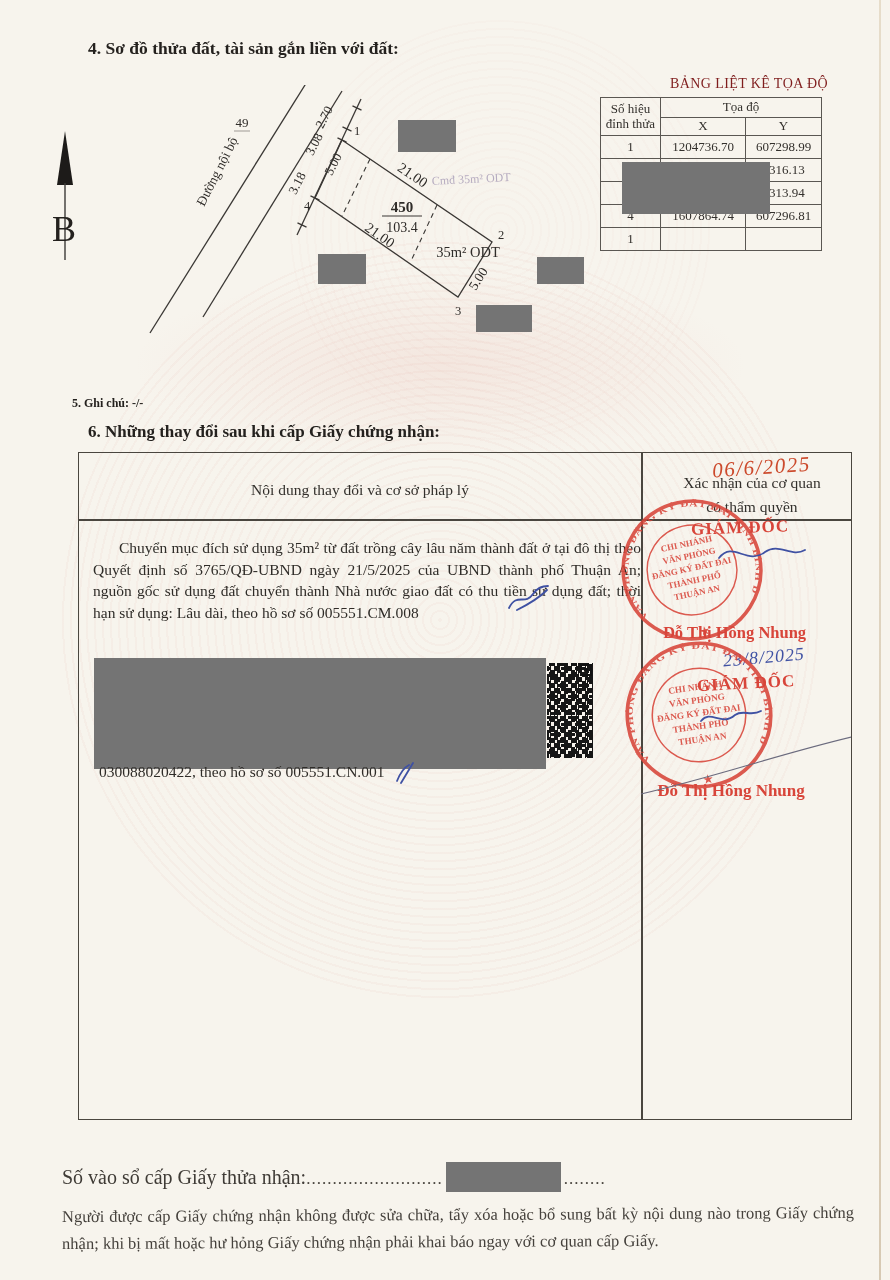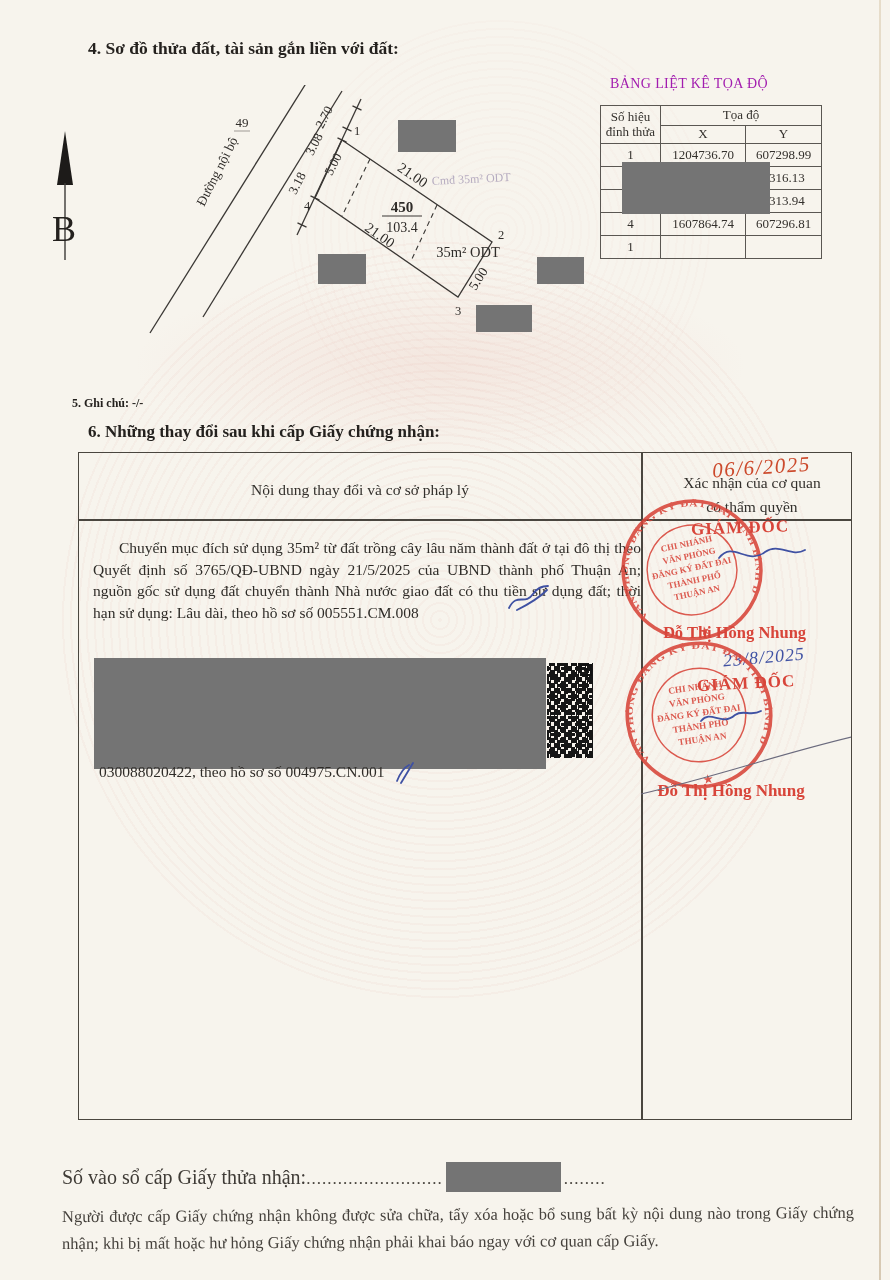--- a/index.html
+++ b/index.html
@@ -7,22 +7,22 @@
         background:#f7f4ed;font-family:"Liberation Serif","DejaVu Serif",serif;color:#2e2b28;}
   .abs{position:absolute;}
   
   .guil{position:absolute;border-radius:50%;pointer-events:none;
         background:repeating-radial-gradient(circle at 50% 50%, rgba(219,147,137,.10) 0 2px, rgba(255,255,255,0) 2px 8px);}
   .wash{position:absolute;pointer-events:none;}
   .sec-title{font-weight:bold;font-size:17.5px;color:#24211e;}
   .redact{background:#747474;}
   
   #coordwrap{left:600px;top:76px;width:228px;}
-  #coordwrap .ctitle{text-align:left;font-size:14px;letter-spacing:.4px;color:#a21caf;margin-left:10px;}
-  table.coord{border-collapse:collapse;margin-top:13px;width:221px;table-layout:fixed;}
+  #coordwrap .ctitle{text-align:right;font-size:14px;letter-spacing:.4px;color:#7f1d1d;margin-left:10px;}
+  table.coord{border-collapse:collapse;margin-top:5px;width:221px;table-layout:fixed;}
   table.coord td,table.coord th{border:1px solid #5a5752;font-weight:normal;font-size:13px;
         text-align:center;padding:0;color:#33302c;line-height:1.15;}
   
   #changes{left:78px;top:452px;width:772px;height:666px;border:1.5px solid #4a463f;}
   #changes .vdiv{position:absolute;left:562px;top:0;bottom:0;width:1.5px;background:#4a463f;}
   #changes .hrule{position:absolute;left:0;top:66px;width:100%;height:1.5px;background:#4a463f;}
   .hdrtxt{font-size:15.5px;color:#33302c;text-align:center;}
   .bodytxt{font-size:15.5px;color:#2f2c28;line-height:21.5px;text-align:justify;}
   .redtxt{color:#d8453a;font-weight:bold;}
   .handred{color:#cc4a2c;font-style:italic;letter-spacing:1.5px;}
@@ -163,21 +163,21 @@
       <div>Xác nhận của cơ quan</div>
       <div>có thẩm quyền</div>
     </div>
 
     <div class="abs handred" style="left:595px;top:2px;width:175px;text-align:center;font-size:21px;transform:rotate(-4deg);">06/6/2025</div>
 
     <div class="abs bodytxt" style="left:14px;top:84px;width:548px;text-indent:26px;">Chuyển mục đích sử dụng 35m² từ đất trồng cây lâu năm thành đất ở tại đô thị theo Quyết định số 3765/QĐ-UBND ngày 21/5/2025 của UBND thành phố Thuận An; nguồn gốc sử dụng đất chuyển thành Nhà nước giao đất có thu tiền sử dụng đất; thời hạn sử dụng: Lâu dài, theo hồ sơ số 005551.CM.008</div>
 
     <div class="abs redact" style="left:15px;top:205px;width:452px;height:111px;"></div>
     <div class="qr"></div>
-    <div class="abs bodytxt" style="left:20px;top:308px;">030088020422, theo hồ sơ số 004975.CN.001</div>
+    <div class="abs bodytxt" style="left:20px;top:308px;">030088020422, theo hồ sơ số 005551.CN.001</div>
 
     <div class="abs redtxt" style="left:612px;top:64px;width:160px;font-size:17px;letter-spacing:1px;transform:rotate(-2deg);">GIÁM ĐỐC</div>
     <div class="abs redtxt" style="left:548px;top:170px;width:215px;font-size:16.5px;text-align:center;">Đỗ Thị Hồng Nhung</div>
     <div class="abs handblue" style="left:600px;top:194px;width:170px;text-align:center;font-size:18px;transform:rotate(-5deg);">23/8/2025</div>
     <div class="abs redtxt" style="left:618px;top:219px;width:160px;font-size:17px;letter-spacing:1px;transform:rotate(-3deg);">GIÁM ĐỐC</div>
     <div class="abs redtxt" style="left:542px;top:328px;width:220px;font-size:17px;text-align:center;">Đỗ Thị Hồng Nhung</div>
 
     <svg class="abs stamp" style="left:540px;top:44px;transform:rotate(-12deg);" width="146" height="146" viewBox="0 0 140 140">
       <circle cx="70" cy="70" r="66" fill="none" stroke="#d8453a" stroke-width="3.4"></circle>
       <circle cx="70" cy="70" r="43" fill="none" stroke="#d8453a" stroke-width="1.4"></circle>

